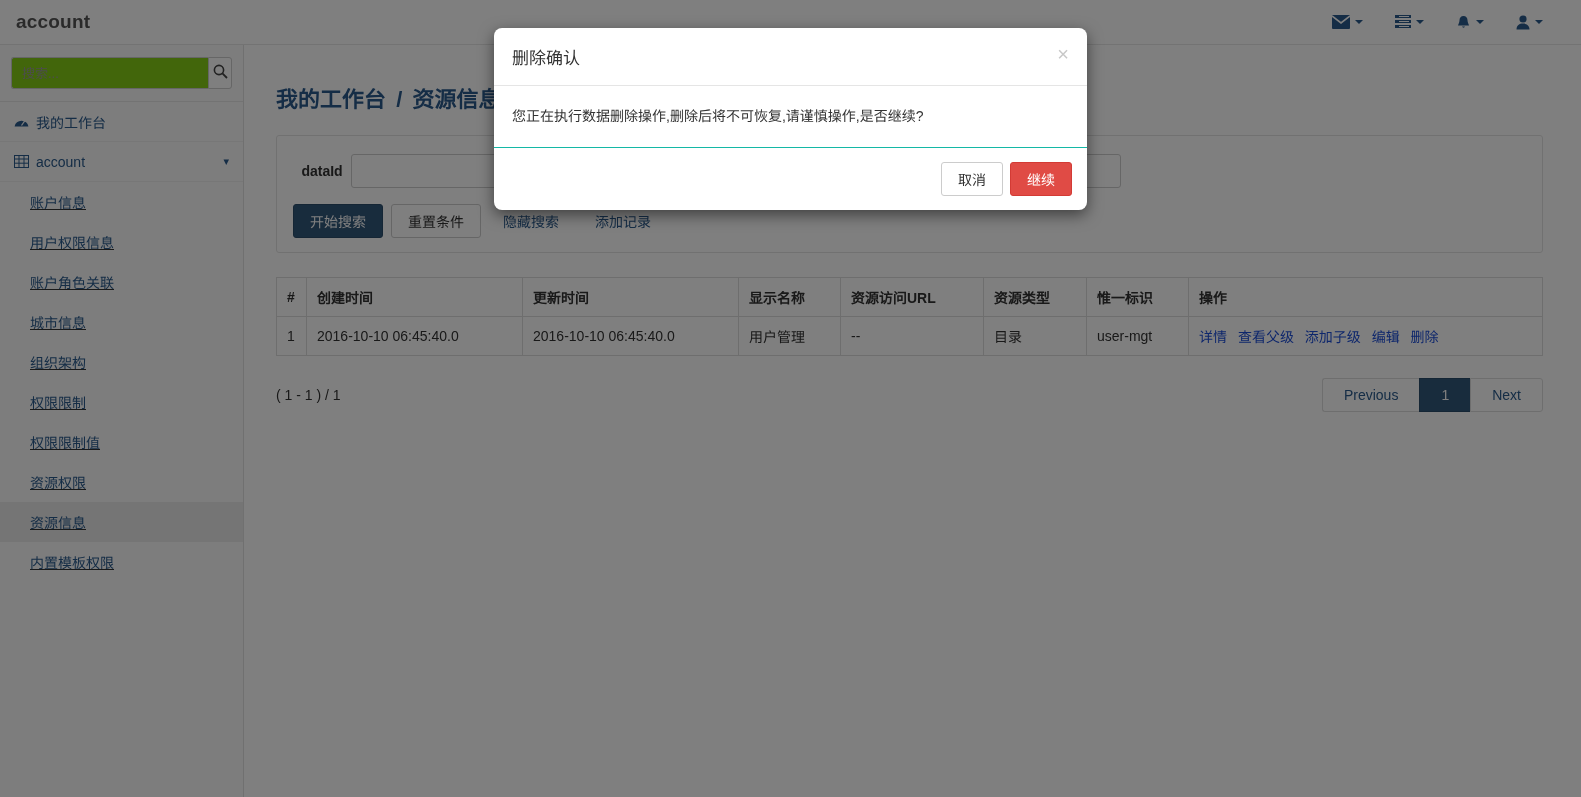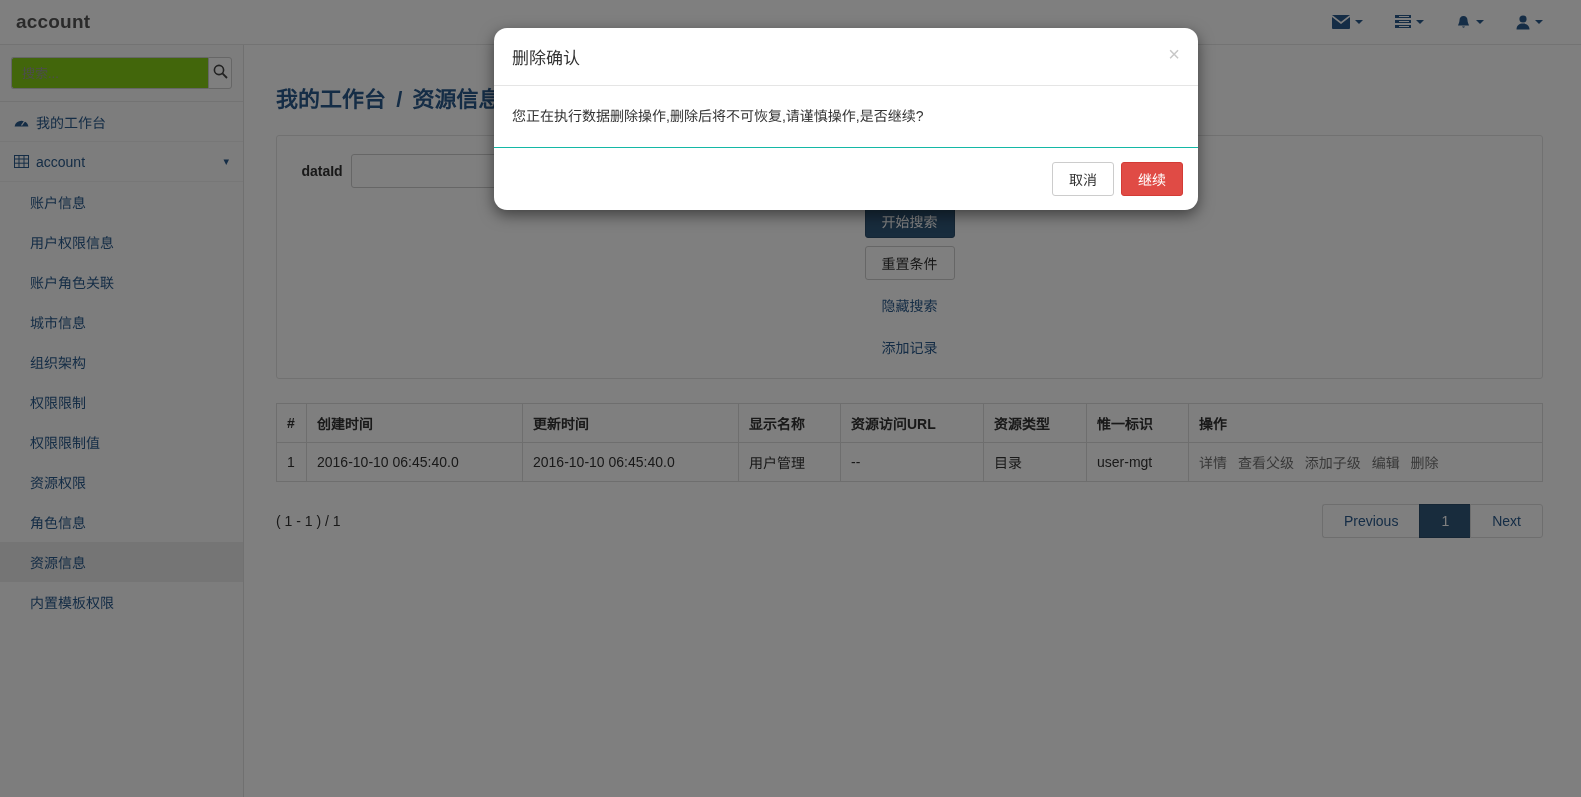--- a/index.html
+++ b/index.html
@@ -80,21 +80,21 @@
   .menu { list-style: none; margin: 0; padding: 0; }
   .menu-link {
     display: flex; align-items: center;
     height: 40px; padding: 0 14px;
     color: #2a5a8c; text-decoration: none;
     border-bottom: 1px solid #eee;
     cursor: pointer; font-size: 14px;
   }
   .menu-link .mi { width: 22px; display: flex; align-items: center; }
   .menu-link .chev { margin-left: auto; color: #2a5a8c; font-size: 11px; }
-  .submenu { list-style: none; margin: 0; padding: 0; }
+  .submenu { list-style: none; margin: 0; padding: 0; text-decoration: underline; }
   .submenu .menu-link {
     padding-left: 30px; border-bottom: none; height: 40px;
   }
   .submenu .menu-link.active { background: #eaeaea; }
 
   
   .content {
     position: absolute; top: 45px; left: 244px; right: 0; bottom: 0;
     padding: 36px 38px 0 32px;
     overflow: hidden;
@@ -114,21 +114,21 @@
   .form-row { display: flex; align-items: center; margin-bottom: 16px; }
   .form-label {
     width: 58px; font-weight: bold; font-size: 14px; color: #333; text-align: center;
   }
   .form-input {
     height: 34px; width: 770px;
     border: 1px solid #ccc; border-radius: 3px;
     padding: 0 10px; font-size: 13px; outline: none;
     font-family: inherit; background: #fff;
   }
-  .btn-row { display: flex; align-items: center; gap: 8px; flex-direction: column; }
+  .btn-row { display: flex; align-items: center; gap: 8px; }
   .btn {
     height: 34px; padding: 0 16px;
     border-radius: 3px; border: 1px solid transparent;
     font-size: 14px; cursor: pointer;
     font-family: inherit;
     display: inline-flex; align-items: center;
   }
   .btn-primary { background: #31587a; border-color: #2b4d6b; color: #fff; }
   .btn-default { background: #fff; border-color: #ccc; color: #333; }
   .btn-link {
@@ -143,21 +143,21 @@
     border: 1px solid #ddd; background: #fff;
   }
   table.grid th, table.grid td {
     border: 1px solid #ddd;
     padding: 9px 10px;
     font-size: 14px; text-align: left; vertical-align: middle;
   }
   table.grid th { font-weight: bold; color: #333; }
   table.grid td { color: #333; }
   .act-links a {
-    color: #737373; text-decoration: none; margin-right: 7px; cursor: pointer;
+    color: #1d4ed8; text-decoration: none; margin-right: 7px; cursor: pointer;
   }
 
   .pager-row {
     display: flex; align-items: center;
     margin-top: 22px;
   }
   .pager-info { color: #333; font-size: 14px; }
   .pagination { margin-left: auto; display: flex; }
   .pagination span {
     border: 1px solid #ddd; border-right: none;
@@ -172,23 +172,23 @@
 
   
   .modal-backdrop {
     position: absolute; inset: 0;
     background: rgba(0,0,0,0.5);
     z-index: 50;
   }
   .modal {
     position: absolute;
     top: 28px; left: 494px;
-    width: 704px;
+    width: 593px;
     background: #fff;
-    border-radius: 13px;
+    border-radius: 8px;
     box-shadow: 0 5px 15px rgba(0,0,0,.5);
     z-index: 60;
   }
   .modal-header {
     padding: 16px 18px;
     border-bottom: 1px solid #e5e5e5;
     display: flex; align-items: flex-start;
   }
   .modal-title { font-size: 17px; color: #333; margin: 0; font-weight: normal; }
   .modal-close {
@@ -337,25 +337,20 @@
               </a>
             </li>
           <li>
               <a class="menu-link">
                 <span>权限限制值</span>
               </a>
             </li>
           <li>
               <a class="menu-link">
                 <span>资源权限</span>
-              </a>
-            </li>
-          <li>
-              <a class="menu-link">
-                <span>角色信息</span>
               </a>
             </li>
           <li>
               <a class="menu-link active">
                 <span>资源信息</span>
               </a>
             </li>
           <li>
               <a class="menu-link">
                 <span>内置模板权限</span>

